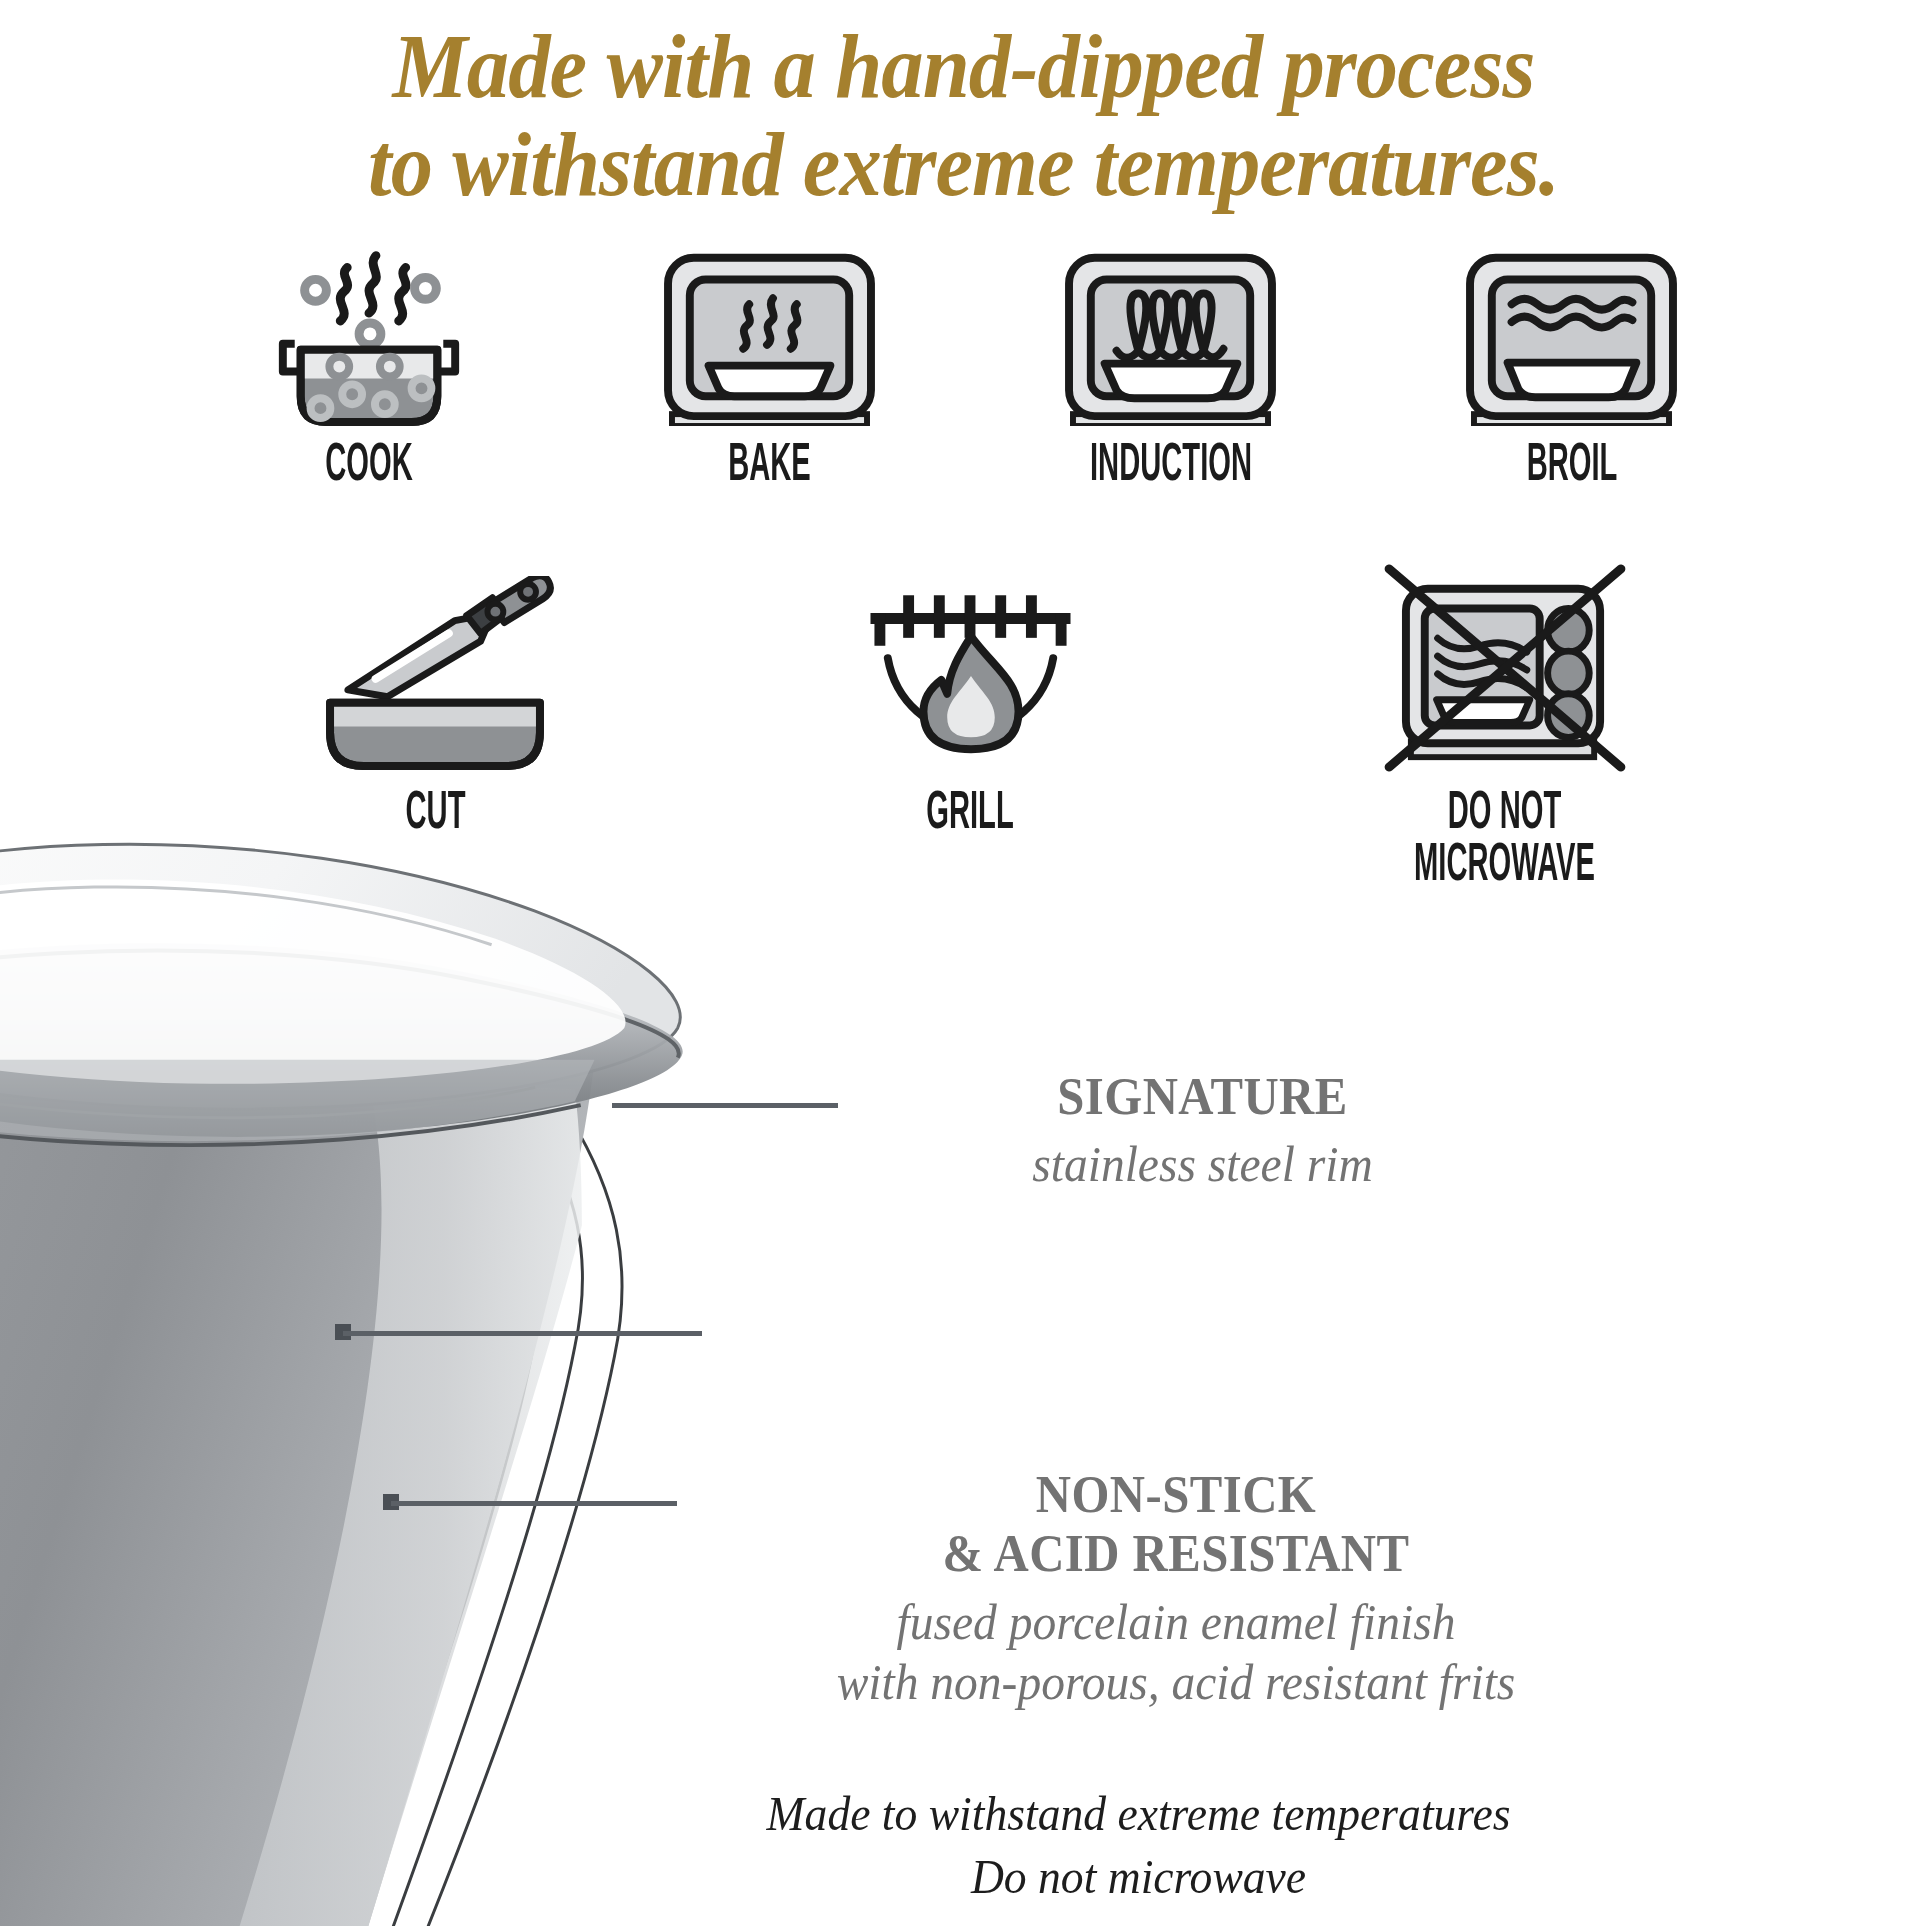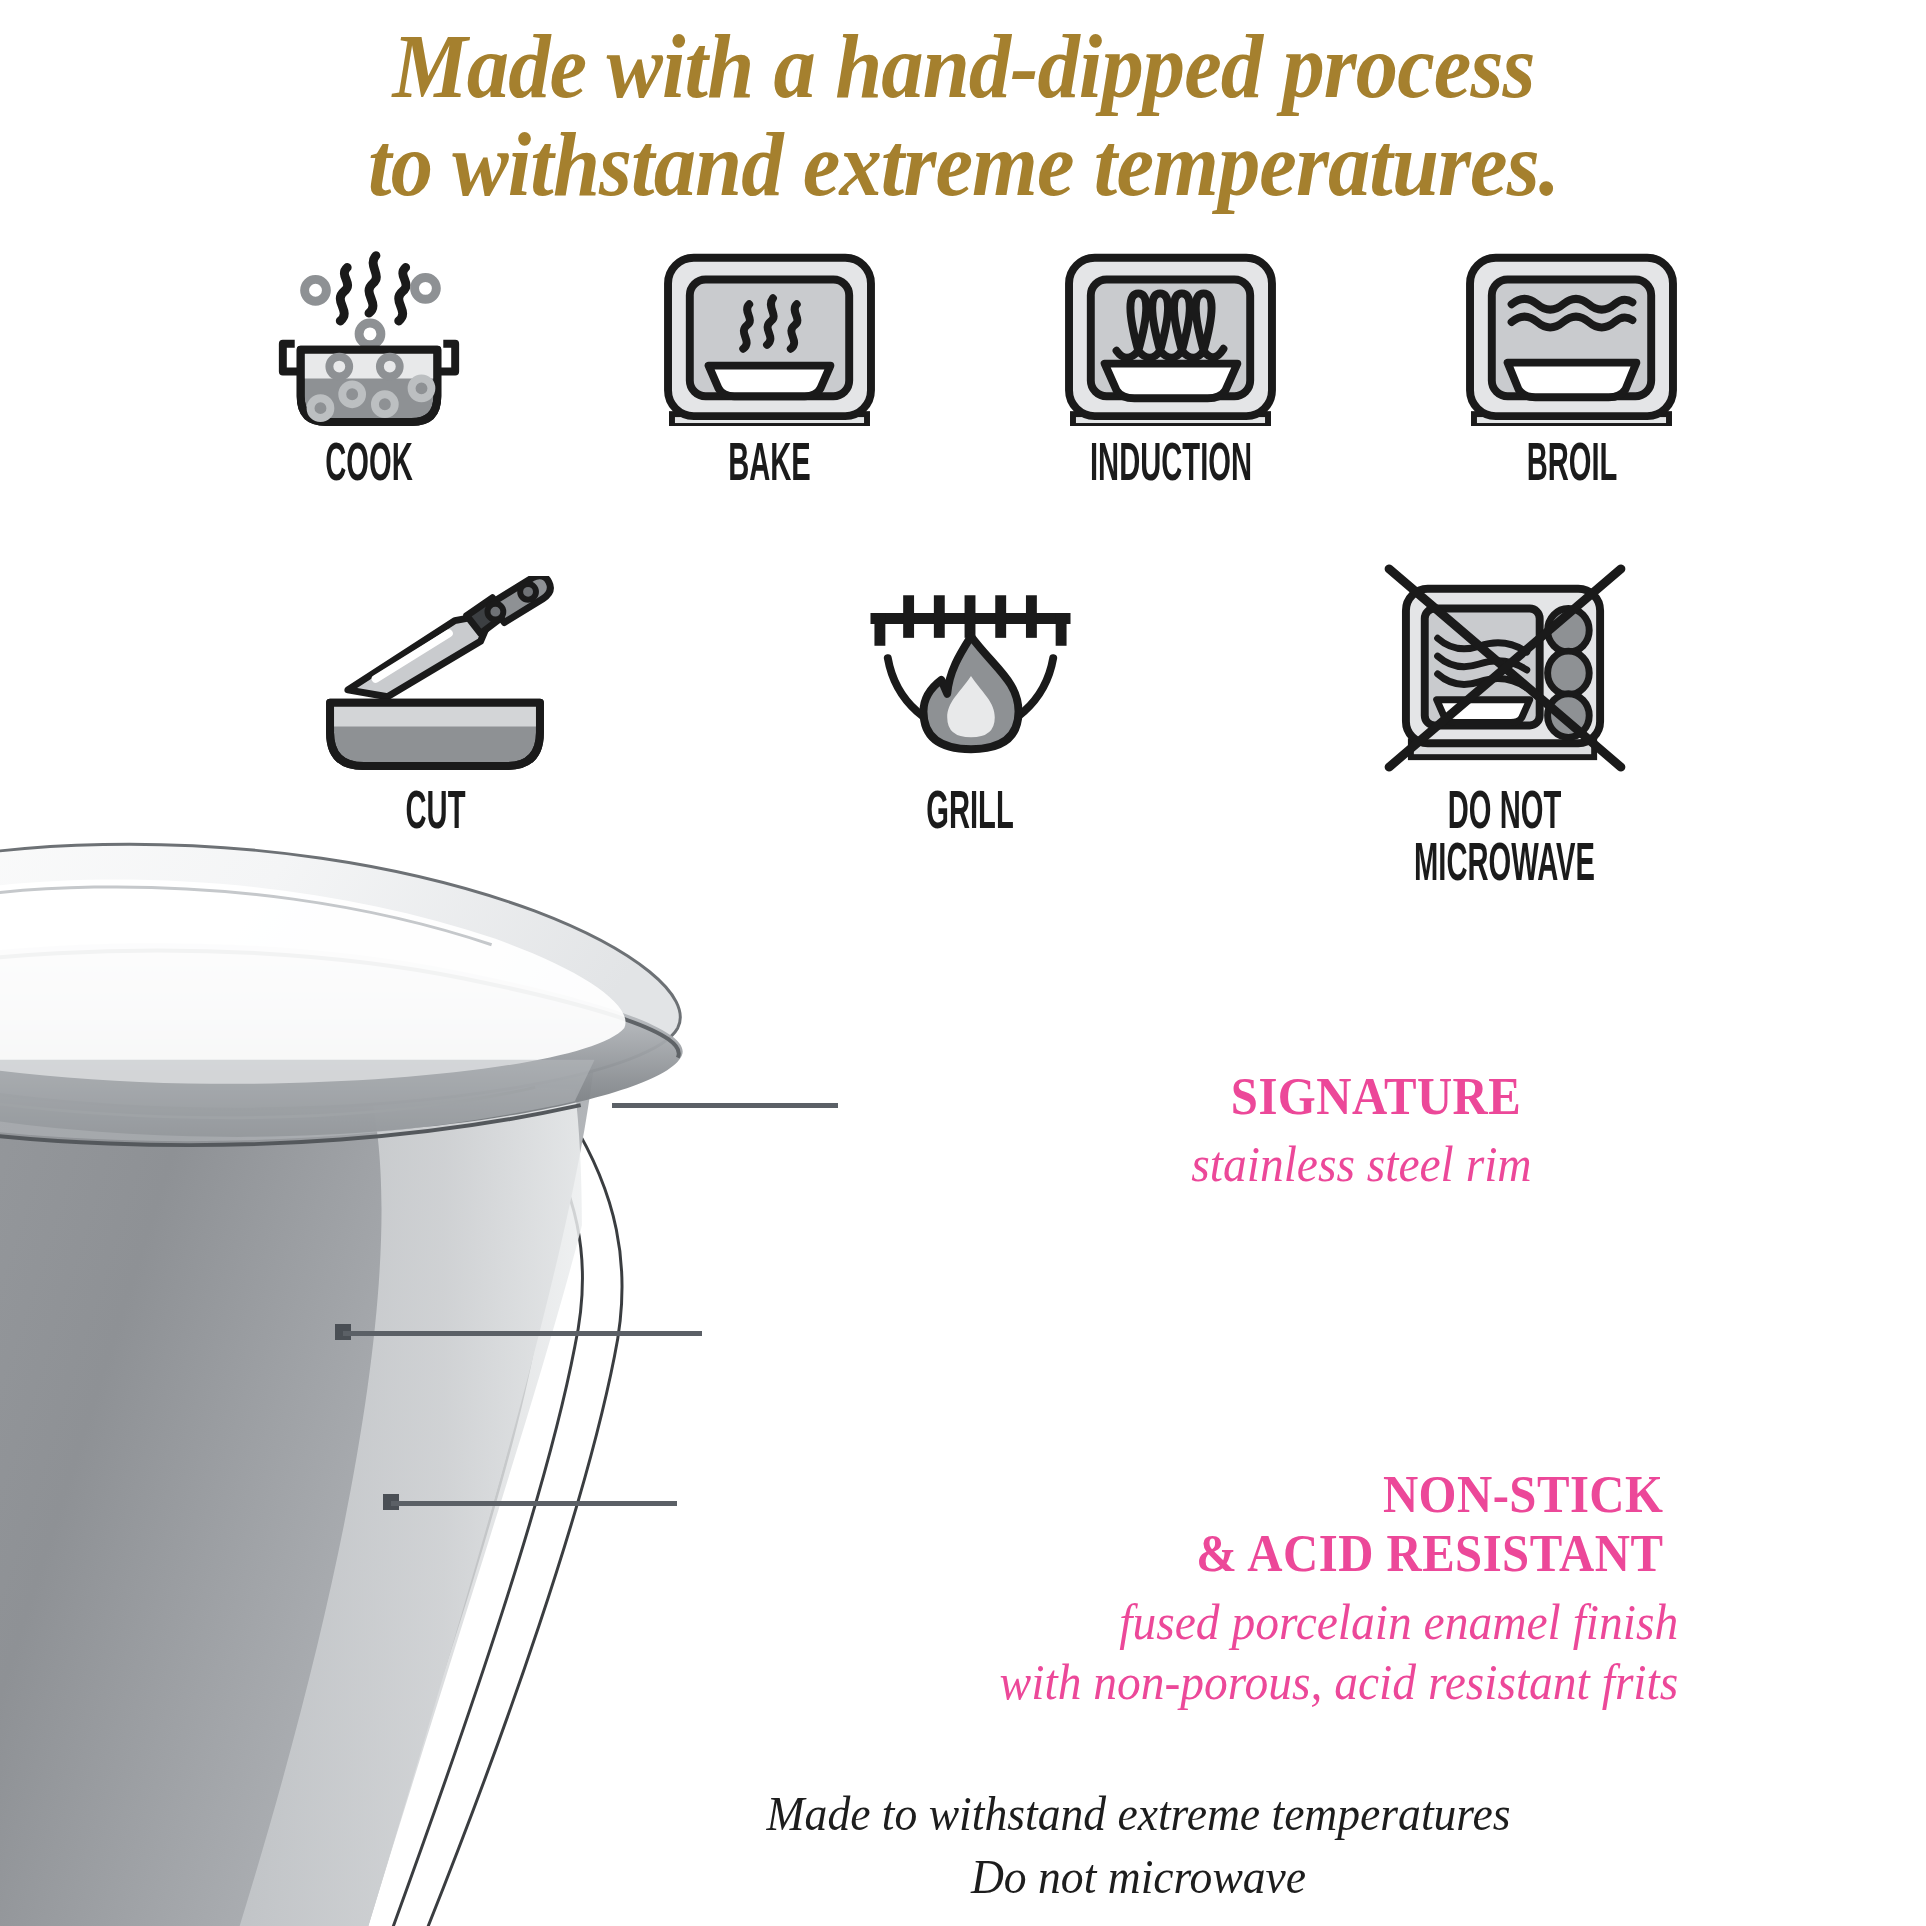--- a/index.html
+++ b/index.html
@@ -44,38 +44,38 @@
     letter-spacing:0px;
     transform:scaleX(.54);
     white-space:pre-line;
   }
 
   
   .pot-wrap{position:absolute;left:-59px;top:822px;width:1020px;height:1109px;}
   .pot-wrap svg{display:block;}
 
   
-  .callout{position:absolute;text-align:right;color:#ec4899;}
+  .callout{position:absolute;text-align:center;color:#737373;}
   .callout .ttl{
     font-family:"Liberation Serif", serif;
     font-weight:700;font-size:53px;line-height:1.12;
     letter-spacing:0.5px;
     transform:scaleX(.92);
     white-space:pre-line;
   }
   .callout .sub{
     font-family:"Liberation Serif", serif;
     font-style:italic;font-size:50px;line-height:1.2;
     margin-top:8px;
     transform:scaleX(.95);
     white-space:pre-line;
   }
   #callout-signature{left:856px;top:1067px;width:693px;}
   #callout-durable{left:723px;top:1269px;width:941px;}
-  #callout-nonstick{left:713px;top:1465px;width:990px;}
+  #callout-nonstick{left:681px;top:1465px;width:990px;}
 
   .leader{position:absolute;height:0;border-top:5px solid #5b6066;}
   .leader-dot{position:absolute;width:16px;height:16px;background:#4a4f55;}
 
   .footnote{
     position:absolute;left:594px;top:1782px;width:1089px;
     text-align:center;
     font-family:"Liberation Serif", serif;
     font-style:italic;font-size:48px;line-height:1.32;
     color:#1d1d1d;

